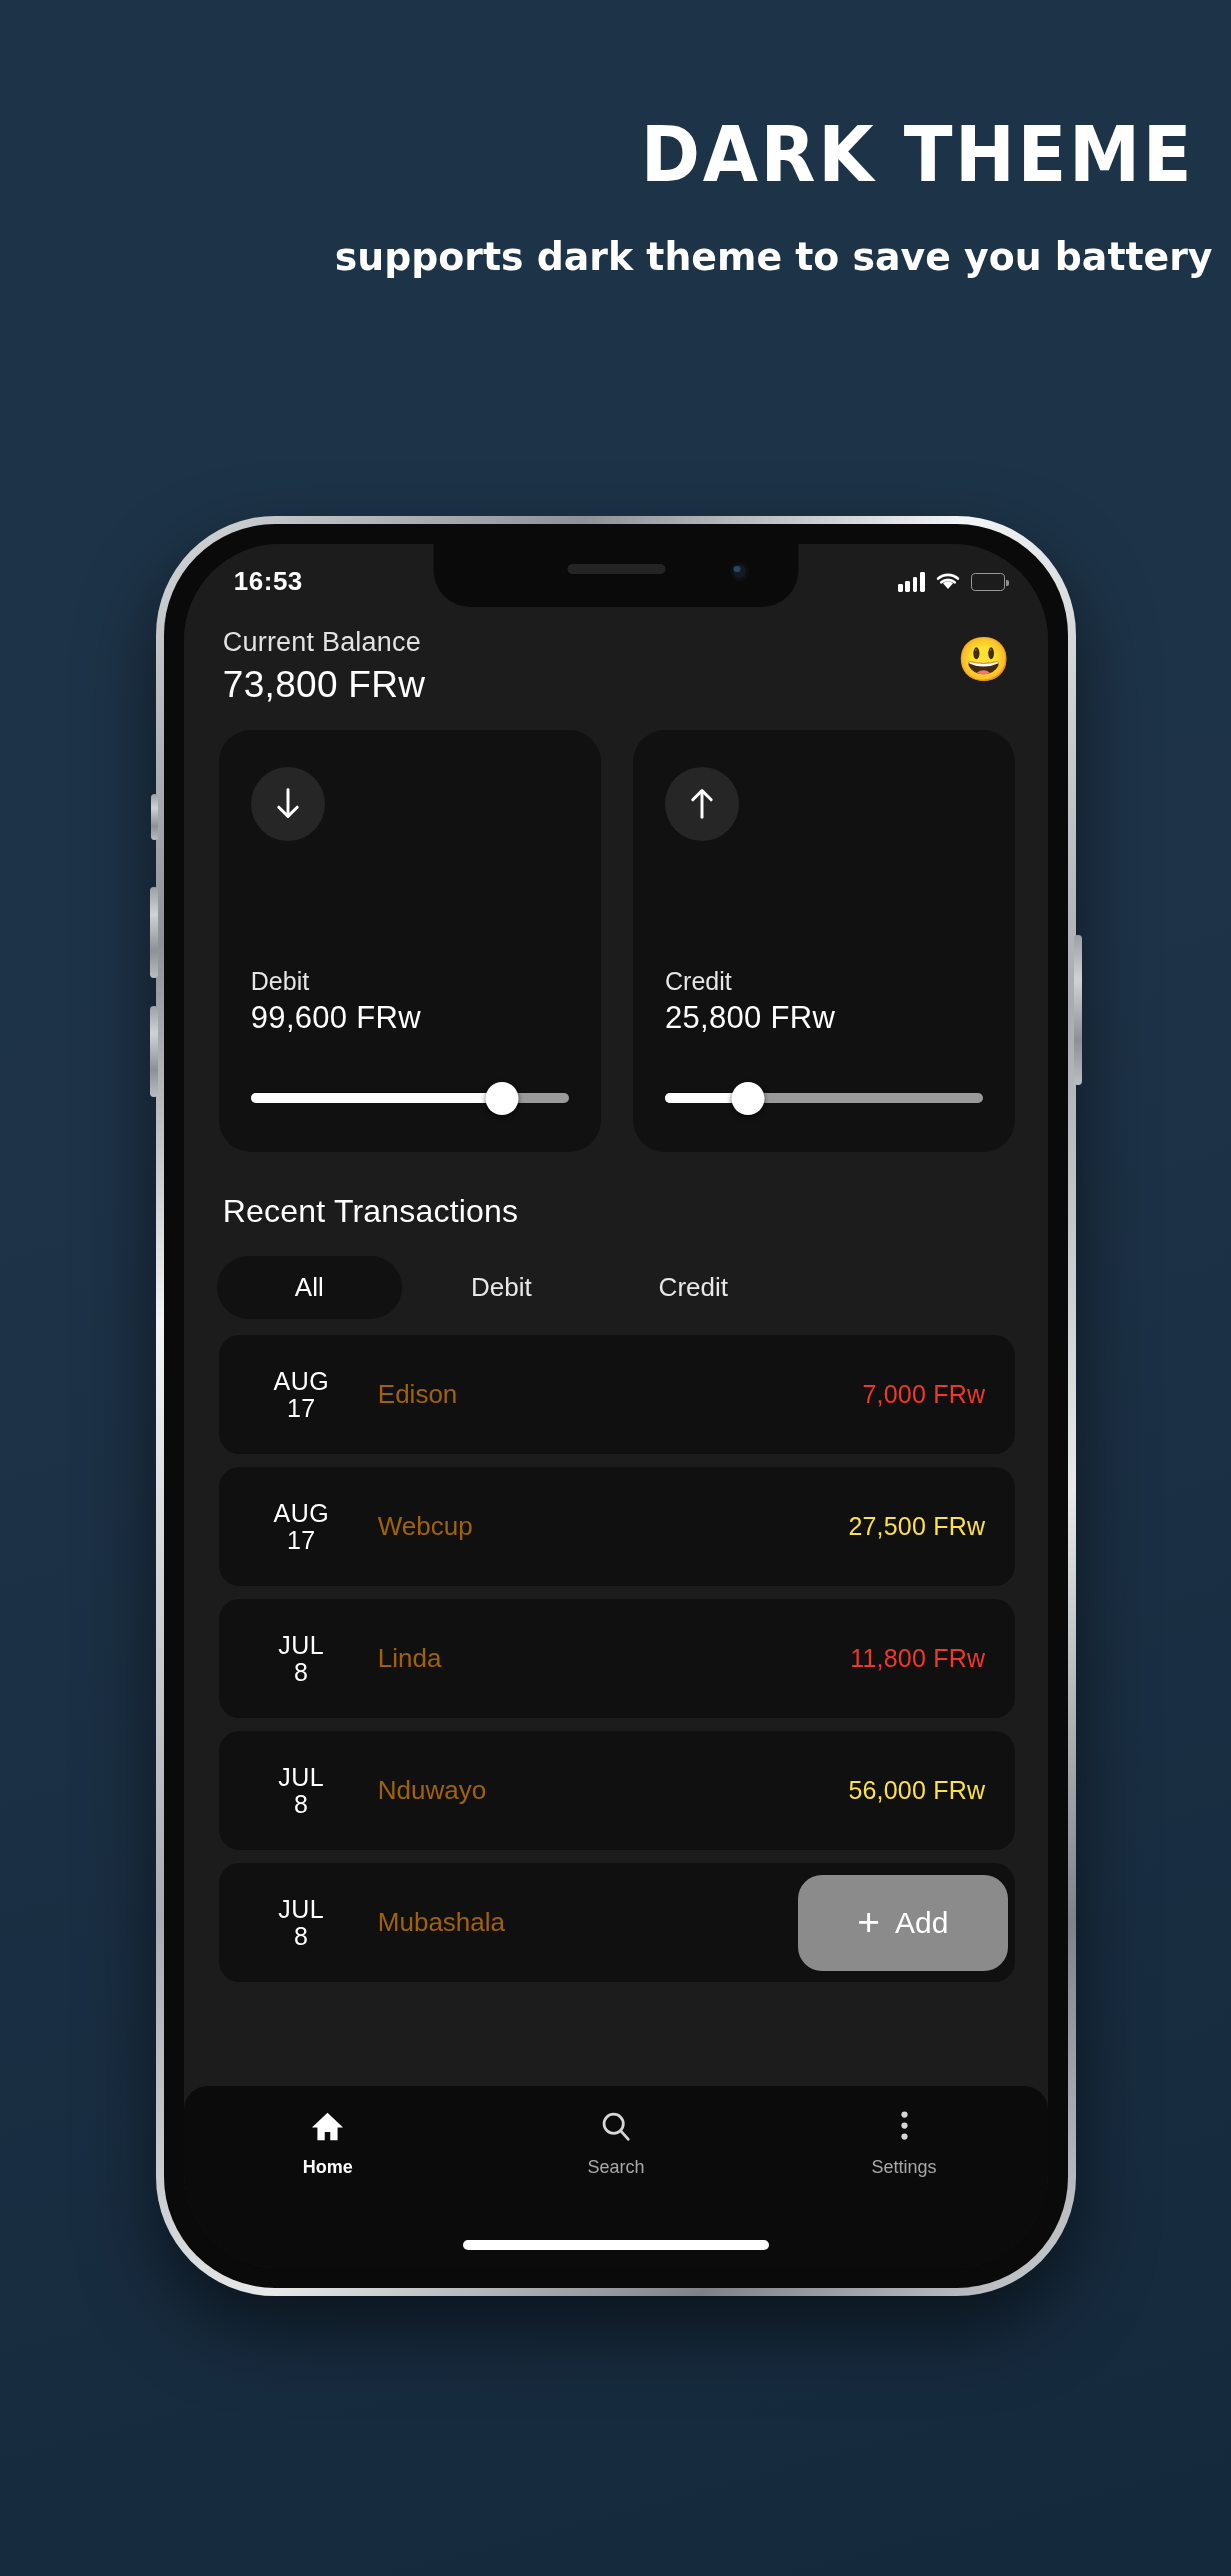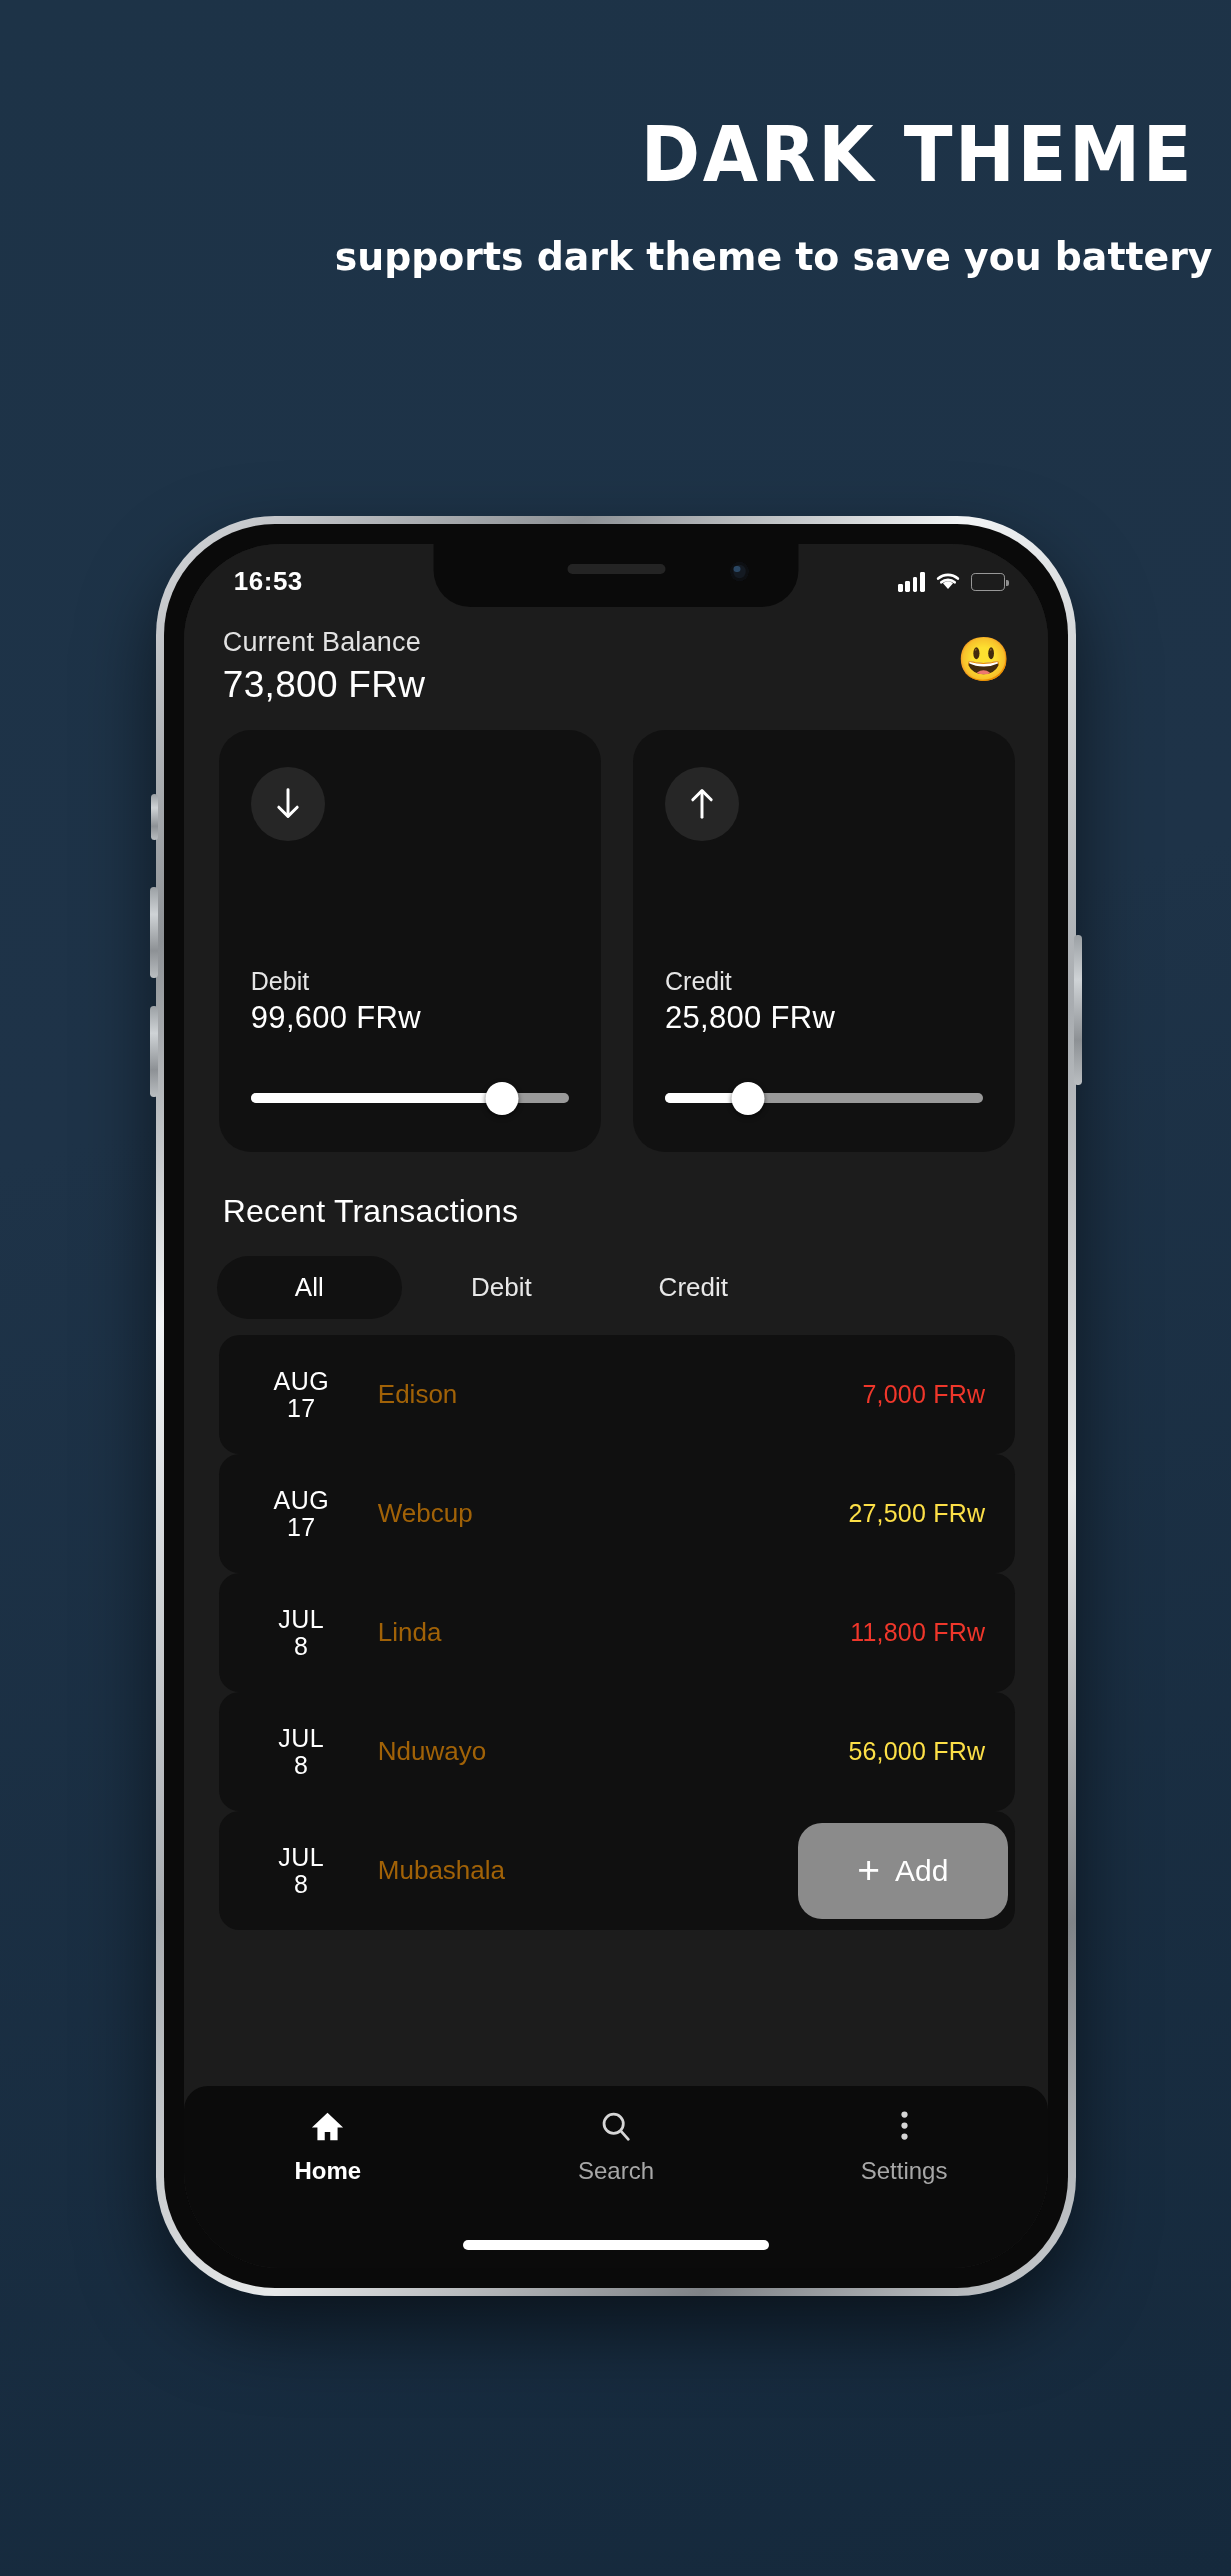--- a/index.html
+++ b/index.html
@@ -181,21 +181,21 @@
     padding: 41px 0 0 39px; letter-spacing: 0.2px;
   }
   .tabs { display: flex; gap: 7px; padding: 26px 0 0 33px; }
   .tab {
     font-size: 26px; color: #e8e8e8;
     padding: 16px 0; width: 185px; text-align: center;
     border-radius: 37px;
   }
   .tab.active { background: #111111; color: #ffffff; }
 
-  .tx-list { padding: 16.7px 33px 0 35px; display: flex; flex-direction: column; }
+  .tx-list { padding: 16.7px 33px 0 35px; display: flex; flex-direction: column; gap: 13px; }
   .tx-row {
     position: relative;
     background: #101010; border-radius: 20.4px;
     height: 119px;
     display: flex; align-items: center;
     padding: 0 30px 0 28px;
   }
   .tx-date {
     width: 109px; text-align: center; color: #ffffff;
     font-size: 25px; line-height: 1.08; letter-spacing: 0.5px;
@@ -220,21 +220,21 @@
     position: absolute; left: 0; right: 0; bottom: 0; height: 182px;
     background: #0b0b0b;
     border-top-left-radius: 24px; border-top-right-radius: 24px;
     display: flex; align-items: flex-start; justify-content: space-around;
     padding-top: 24px;
   }
   .nav-item {
     display: flex; flex-direction: column; align-items: center; gap: 11px;
     width: 185px;
   }
-  .nav-label { font-size: 24px; color: #a8a8a8; }
+  .nav-label { font-size: 18px; color: #a8a8a8; }
   .nav-item.active .nav-label { color: #ffffff; font-weight: 700; }
   .home-indicator {
     position: absolute; bottom: 18.5px; left: 50%; transform: translateX(-50%);
     width: 306px; height: 9.3px; border-radius: 5.6px; background: #ffffff;
     z-index: 20;
   }
 </style>
 </head>
 <body>
 

